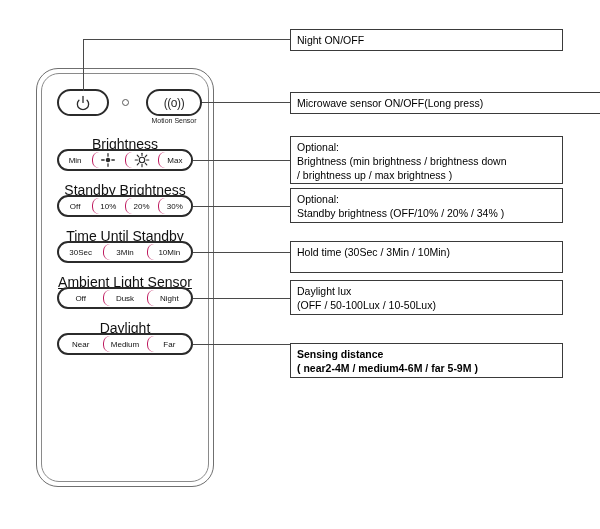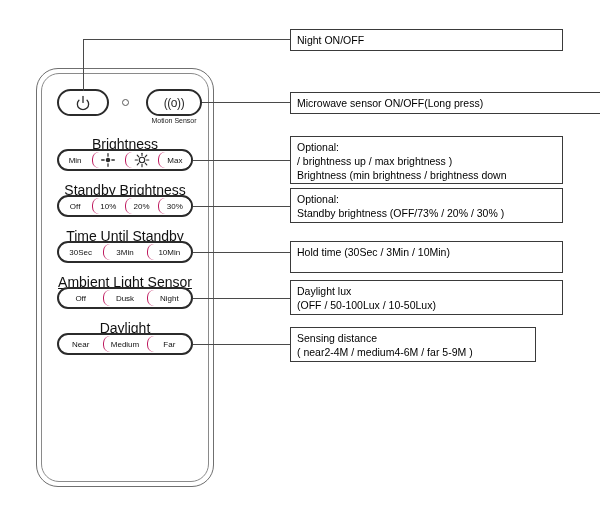--- a/index.html
+++ b/index.html
@@ -215,36 +215,36 @@
   <div class="abox" style="top:29px; width:273px; height:22px;">
     <span class="ln">Night ON/OFF</span>
   </div>
 
   <div class="abox" style="top:92px; width:319px; height:22px;">
     <span class="ln">Microwave sensor ON/OFF(Long press)</span>
   </div>
 
   <div class="abox" style="top:136px; width:273px; height:48px;">
     <span class="ln">Optional:</span>
+    <span class="ln">Brightness (min brightness / brightness down</span>
     <span class="ln">/ brightness up / max brightness )</span>
-    <span class="ln">Brightness (min brightness / brightness down</span>
   </div>
 
   <div class="abox" style="top:188px; width:273px; height:35px;">
     <span class="ln">Optional:</span>
-    <span class="ln">Standby brightness (OFF/73% / 20% / 30% )</span>
+    <span class="ln">Standby brightness (OFF/10% / 20% / 34% )</span>
   </div>
 
   <div class="abox" style="top:241px; width:273px; height:32px;">
     <span class="ln">Hold time (30Sec / 3Min / 10Min)</span>
   </div>
 
   <div class="abox" style="top:280px; width:273px; height:35px;">
     <span class="ln">Daylight lux</span>
     <span class="ln">(OFF / 50-100Lux / 10-50Lux)</span>
   </div>
 
-  <div class="abox" style="top:327px; width:246px; height:35px;">
+  <div class="abox" style="top:343px; width:273px; height:35px;font-weight:bold;">
     <span class="ln">Sensing distance</span>
     <span class="ln">( near2-4M / medium4-6M / far 5-9M )</span>
   </div>
 
 </div>
 
 </body></html>

